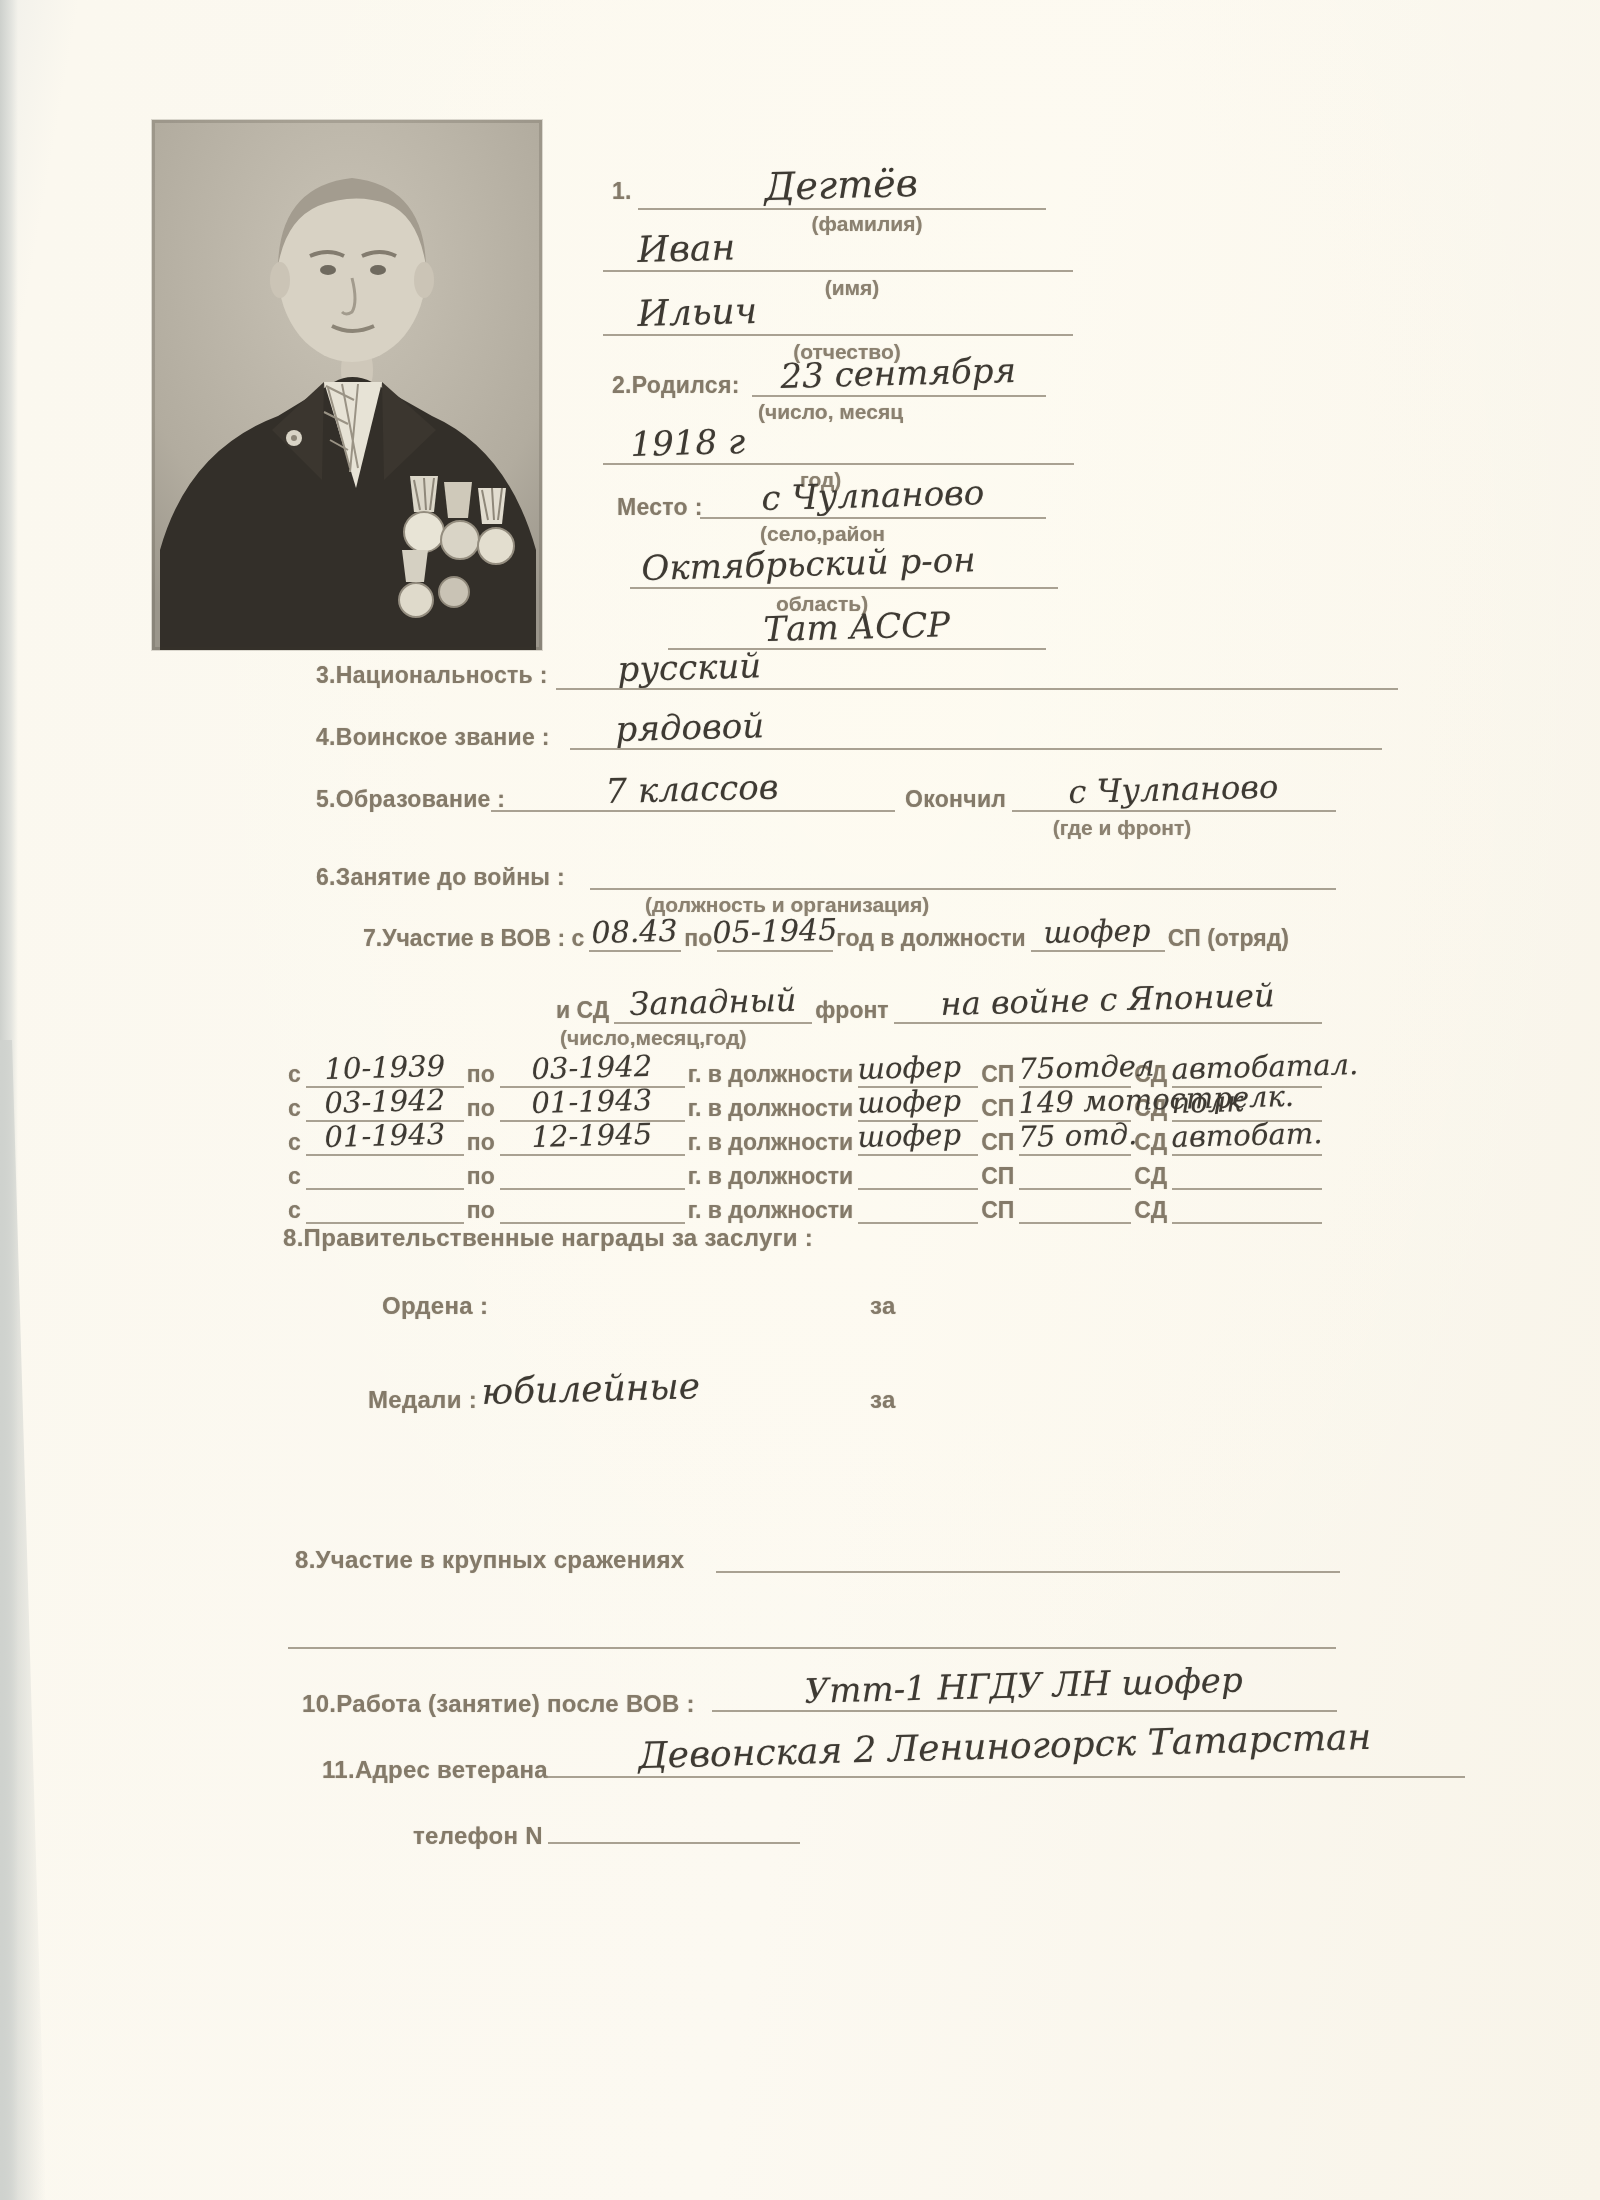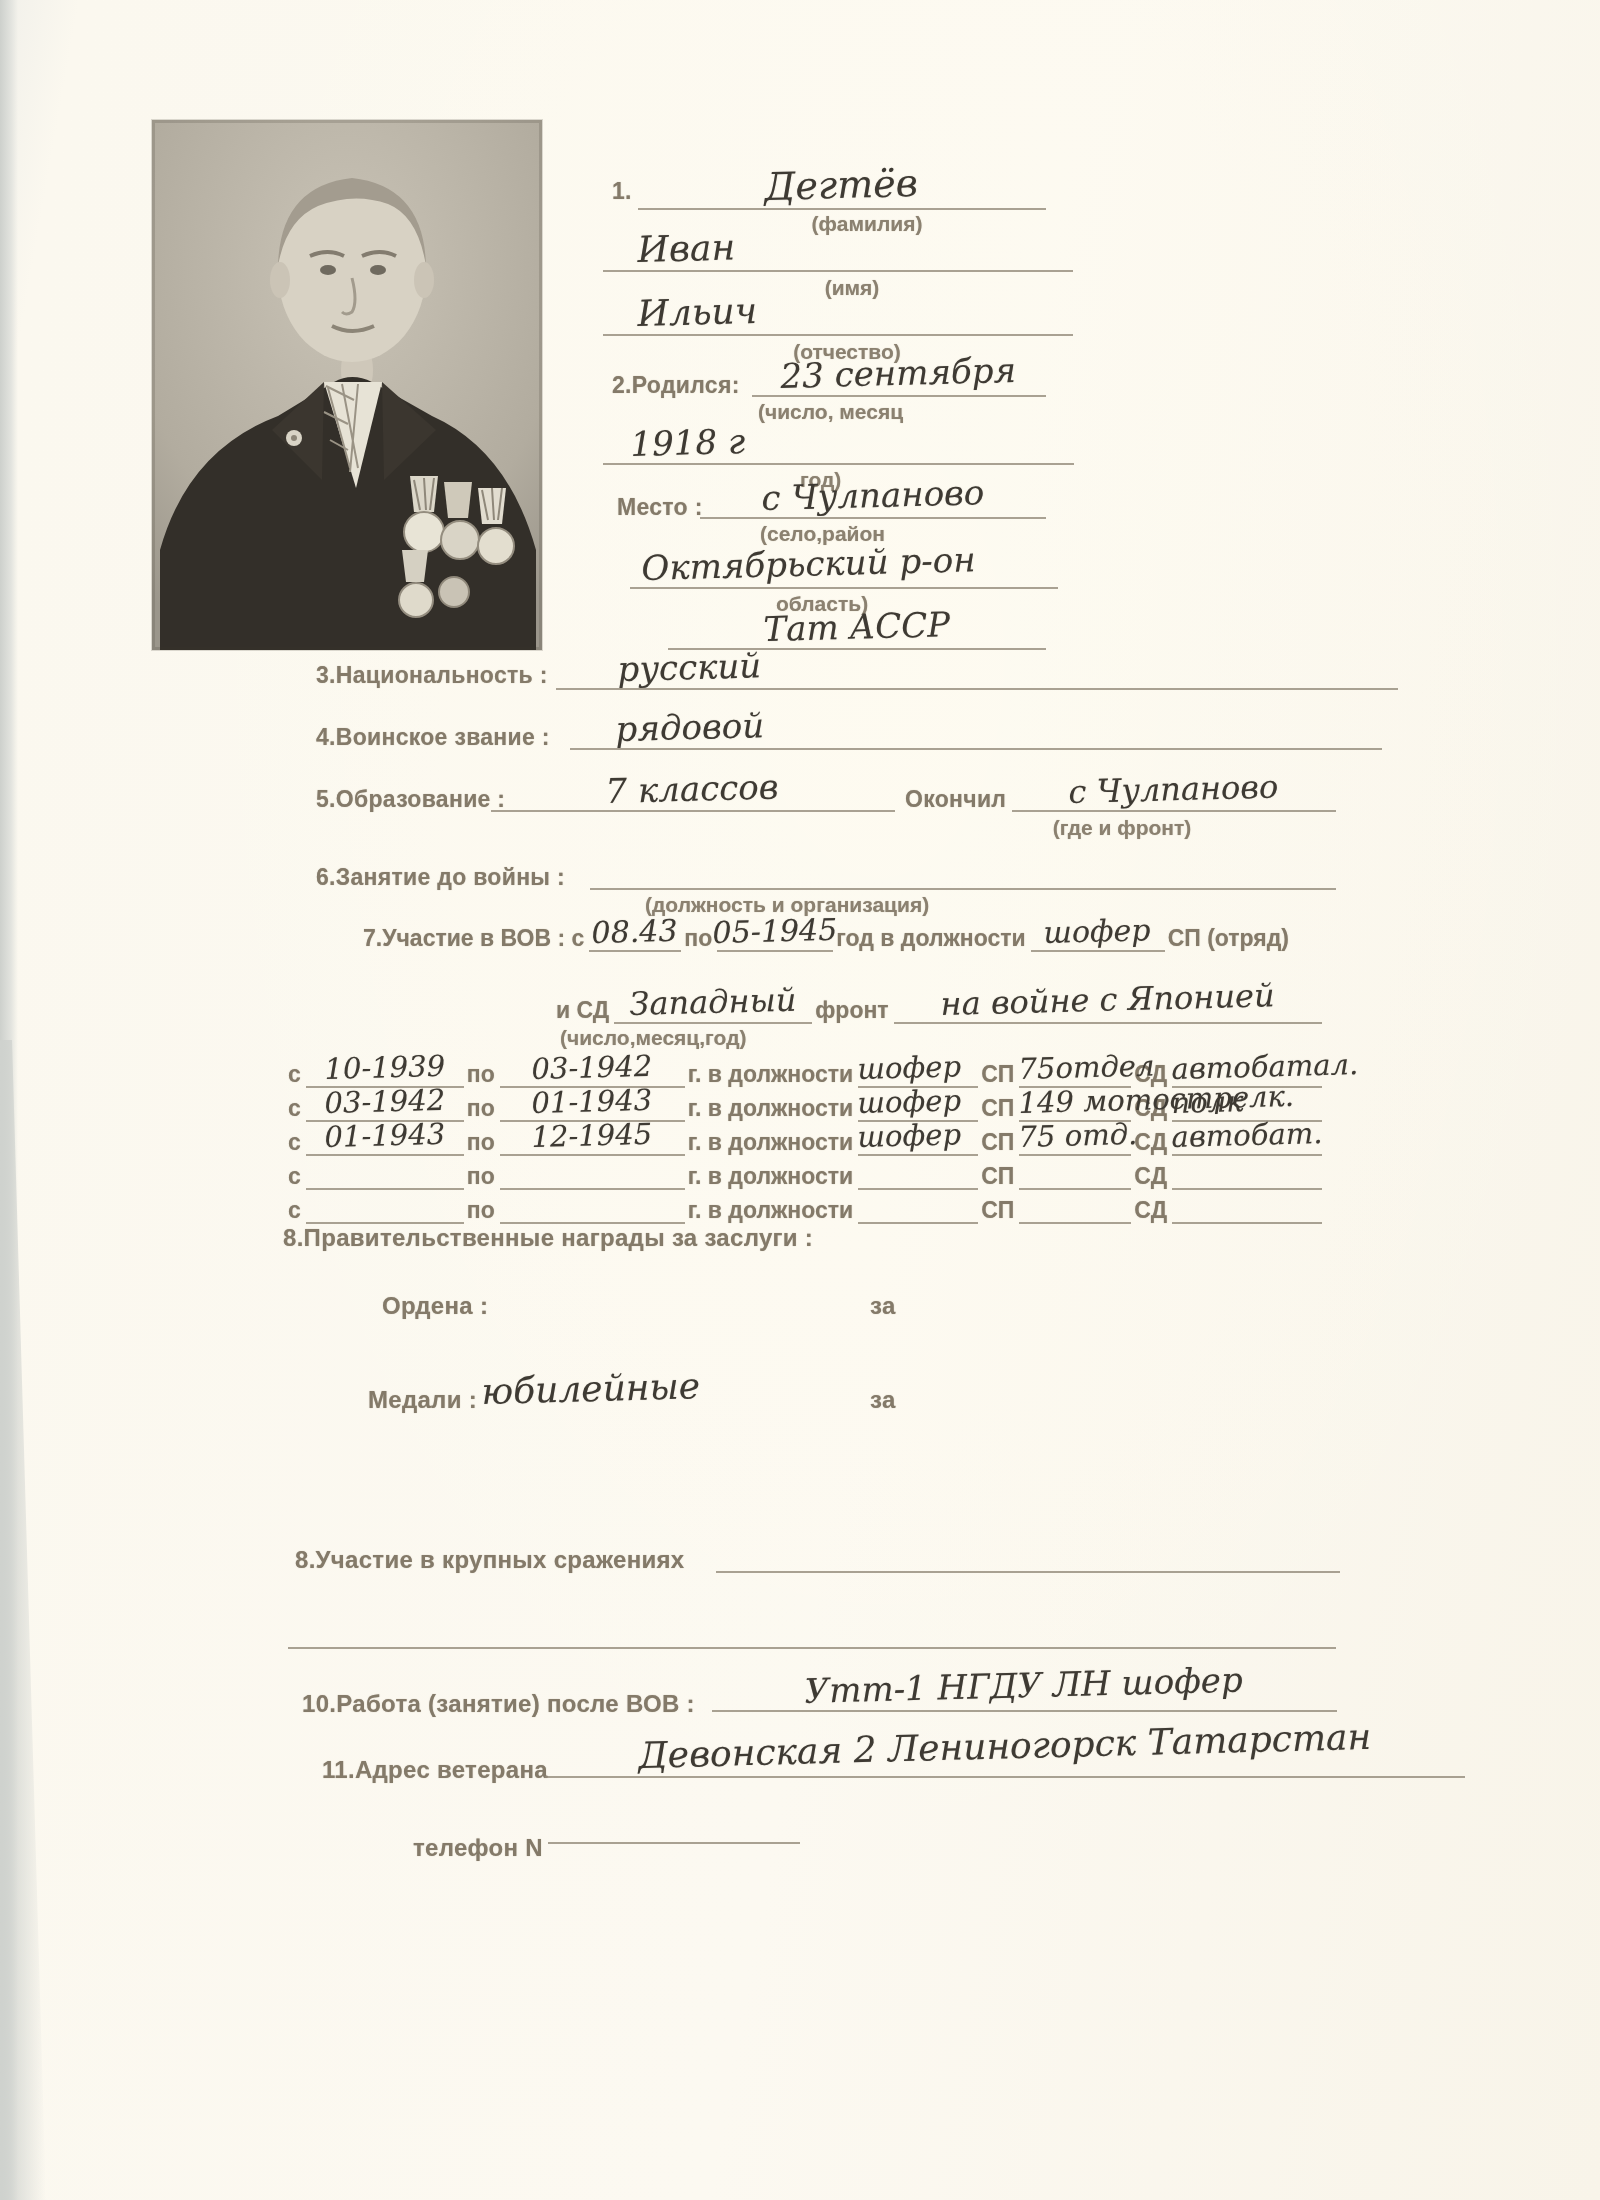--- a/index.html
+++ b/index.html
@@ -283,15 +283,15 @@
   <div class="lbl big" style="left:302px;top:1690px;">10.Работа (занятие) после ВОВ :</div>
   <div class="fline cen" style="left:712px;top:1652px;width:625px;height:58px;">
     <span class="hw fs34">Утт-1  НГДУ ЛН  шофер</span>
   </div>
 
   <div class="lbl big" style="left:322px;top:1756px;">11.Адрес ветерана</div>
   <div class="fline cen" style="left:545px;top:1714px;width:920px;height:62px;">
     <span class="hw fs36">Девонская 2  Лениногорск  Татарстан</span>
   </div>
 
-  <div class="lbl big" style="left:413px;top:1822px;margin-top:12px;">телефон N</div>
+  <div class="lbl big" style="left:413px;top:1822px;">телефон N</div>
   <div class="fline" style="left:548px;top:1792px;width:252px;height:50px;"></div>
 </div>
 
 </body></html>

